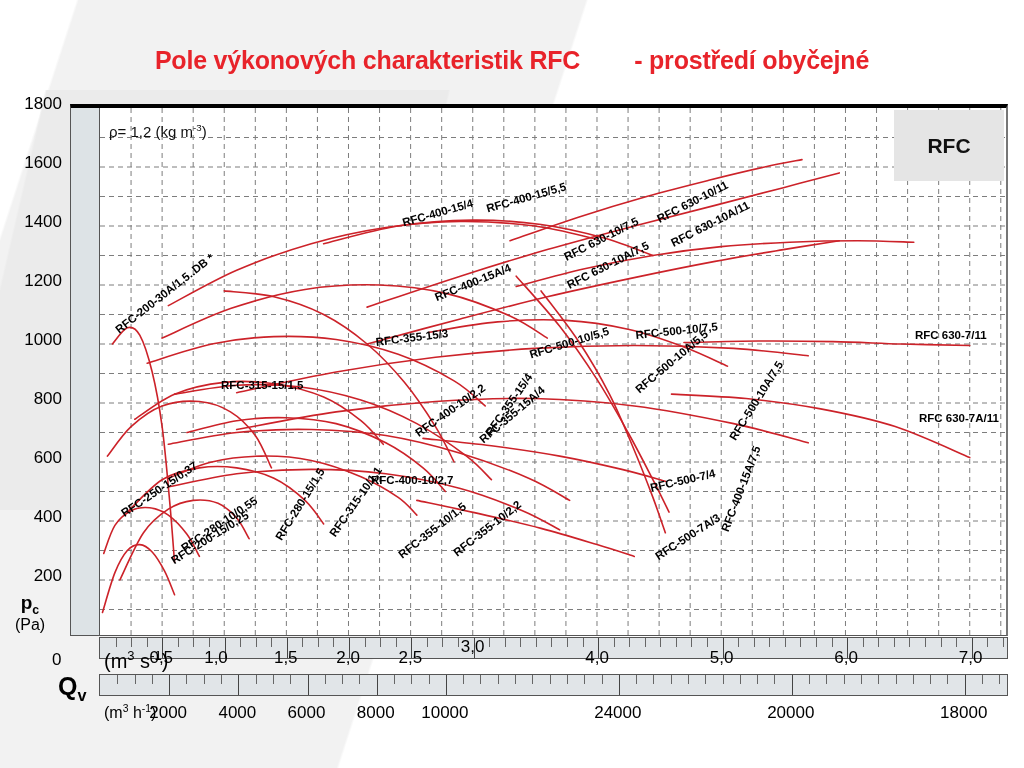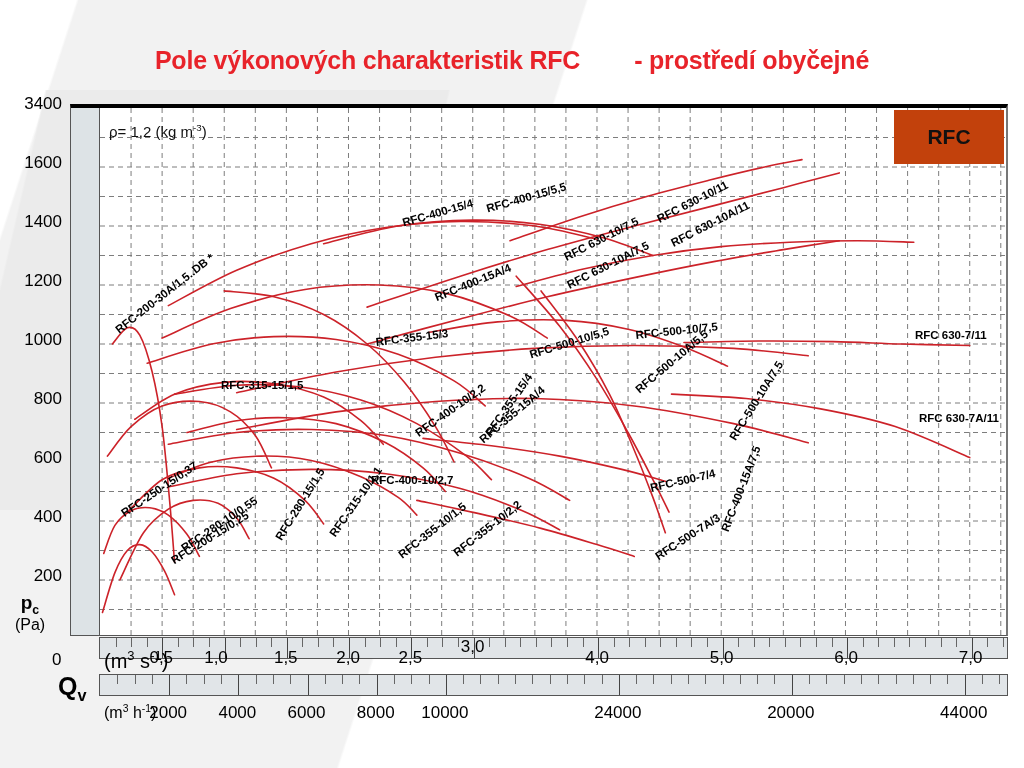--- a/index.html
+++ b/index.html
@@ -59,22 +59,22 @@
     border-left:1px solid #555;
     border-right:2px solid #777;
     border-bottom:1px solid #555;
     box-sizing:border-box;
   }
   #gutter{
     position:absolute;left:0;top:0;width:29px;height:100%;
     background:#dde3e6;border-right:1px solid #555;box-sizing:border-box;
   }
   #rfc-box{
-    position:absolute;right:2px;top:2px;width:110px;height:54px;
-    background:#c2410c;
+    position:absolute;right:2px;top:2px;width:110px;height:71px;
+    background:#e5e5e5;
     display:flex;align-items:center;justify-content:center;
     font-size:21px;font-weight:bold;color:#111;
   }
   #rho{
     position:absolute;left:38px;top:14px;
     font-size:15px;color:#111;white-space:nowrap;
   }
   sup{font-size:0.65em;vertical-align:super;}
   sub{font-size:0.65em;vertical-align:sub;}
 
@@ -102,21 +102,21 @@
 </style>
 </head>
 <body>
 
 <div id="bg-band"></div>
 <div id="bg-band2"></div>
 
 <div id="title">Pole výkonových charakteristik RFC        - prostředí obyčejné</div>
 
 <div id="yaxis-labels">
-    <div class="ylab" style="top: 94px;">3400</div>
+    <div class="ylab" style="top: 94px;">1800</div>
     <div class="ylab" style="top: 153px;">1600</div>
     <div class="ylab" style="top: 212px;">1400</div>
     <div class="ylab" style="top: 271px;">1200</div>
     <div class="ylab" style="top: 330px;">1000</div>
     <div class="ylab" style="top: 389px;">800</div>
     <div class="ylab" style="top: 448px;">600</div>
     <div class="ylab" style="top: 507px;">400</div>
     <div class="ylab" style="top: 566px;">200</div>
   </div>
 <div id="zero-label">0</div>
@@ -408,13 +408,13 @@
 <div class="xlab" style="top: 648px; left: 676.603px; width: 90px;">5,0</div>
 <div class="xlab" style="top: 648px; left: 801.123px; width: 90px;">6,0</div>
 <div class="xlab" style="top: 648px; left: 925.644px; width: 90px;">7,0</div>
 <div class="xlab" style="top: 703px; left: 123.178px; width: 90px;">2000</div>
 <div class="xlab" style="top: 703px; left: 192.356px; width: 90px;">4000</div>
 <div class="xlab" style="top: 703px; left: 261.534px; width: 90px;">6000</div>
 <div class="xlab" style="top: 703px; left: 330.712px; width: 90px;">8000</div>
 <div class="xlab" style="top: 703px; left: 399.89px; width: 90px;">10000</div>
 <div class="xlab" style="top: 703px; left: 572.836px; width: 90px;">24000</div>
 <div class="xlab" style="top: 703px; left: 745.781px; width: 90px;">20000</div>
-<div class="xlab" style="top: 703px; left: 918.726px; width: 90px;">44000</div>
+<div class="xlab" style="top: 703px; left: 918.726px; width: 90px;">18000</div>
 
 </body></html>

